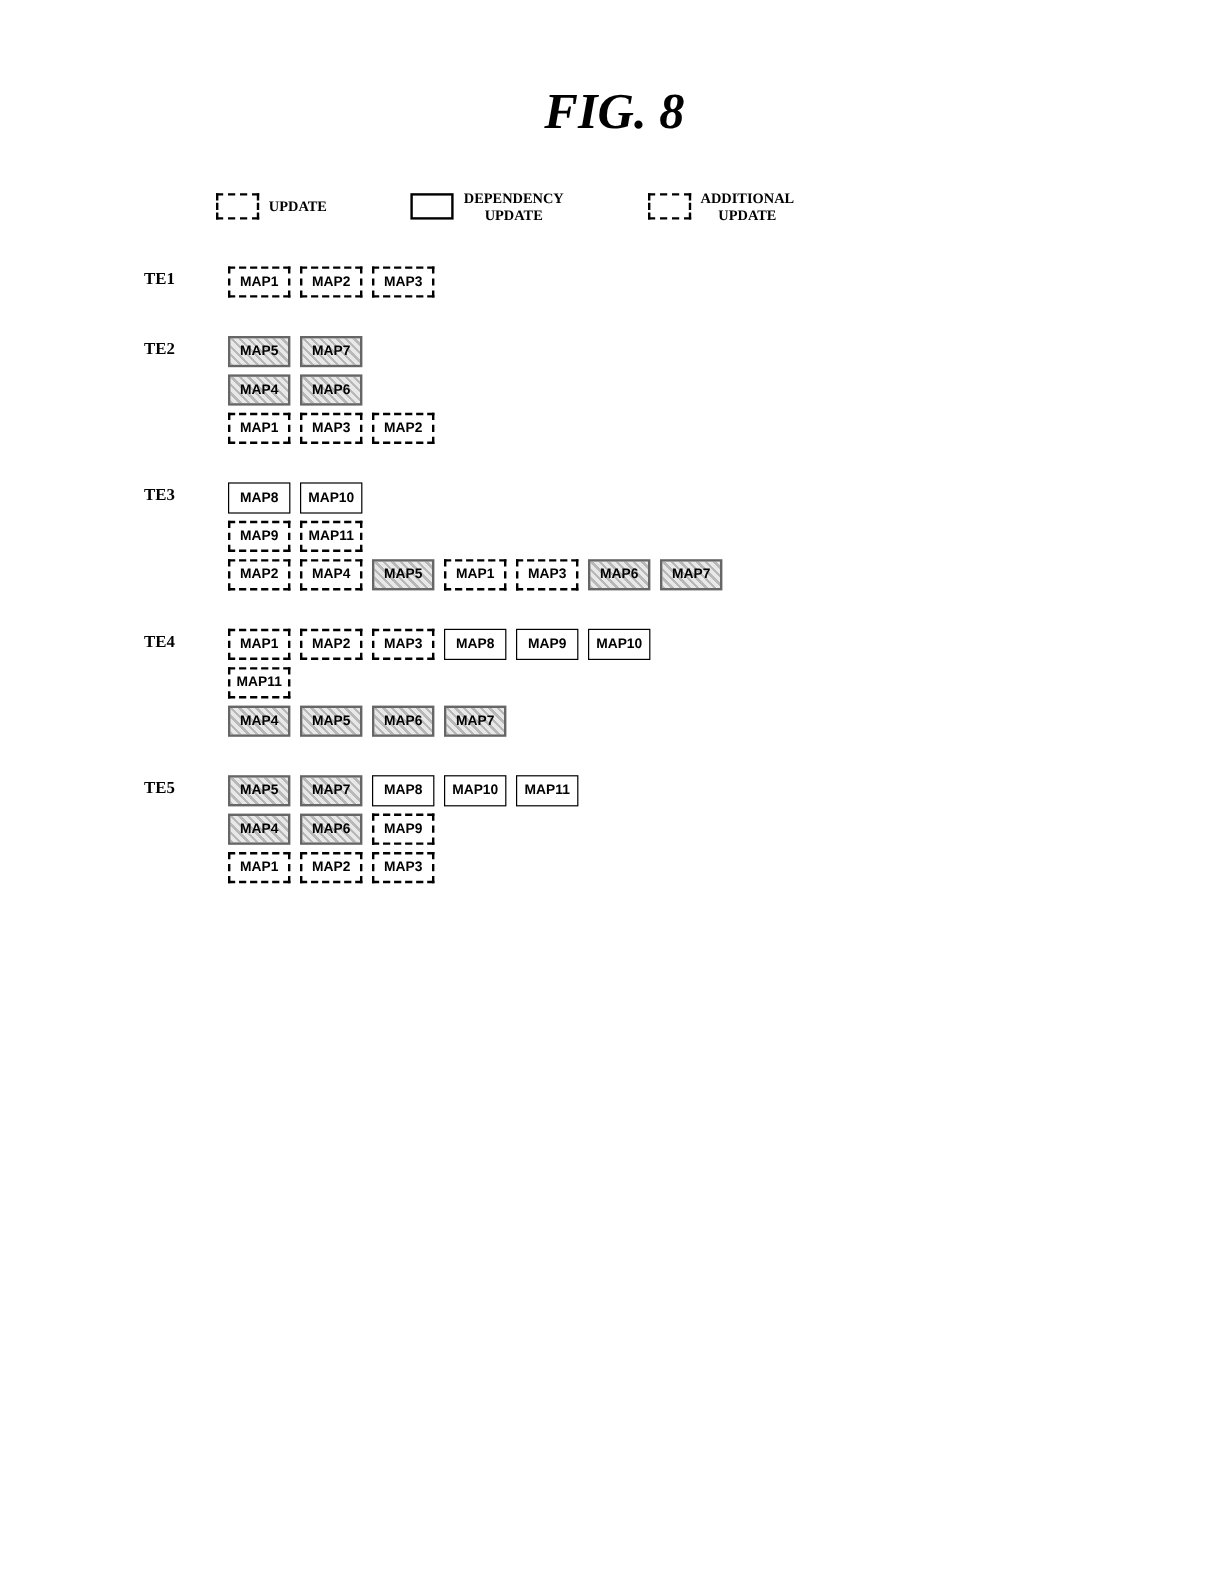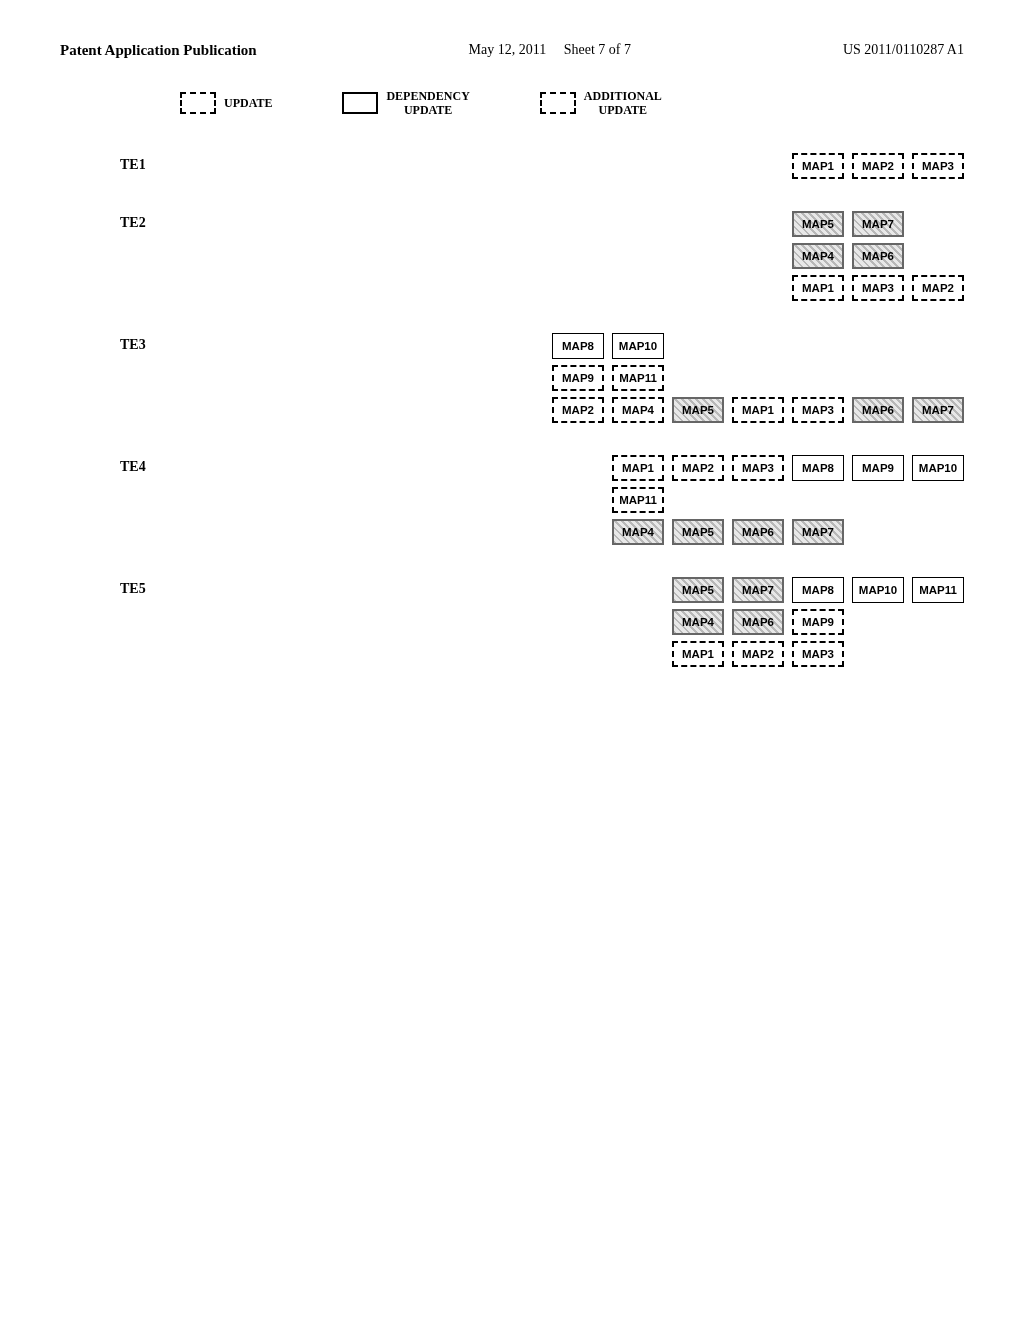--- a/index.html
+++ b/index.html
@@ -91,33 +91,33 @@
     .content {
       margin-left: 60px;
     }
 
     
     .te-row {
       display: flex;
       align-items: flex-start;
       margin-bottom: 20px;
       gap: 0;
-      justify-content: space-between;
     }
     .te-label {
       font-size: 14px;
       font-weight: bold;
       width: 50px;
       padding-top: 4px;
       flex-shrink: 0;
     }
     .te-content {
       display: flex;
       flex-direction: column;
       gap: 6px;
+      margin-left: 20px;
     }
     .te-line {
       display: flex;
       align-items: center;
       gap: 8px;
       flex-wrap: nowrap;
     }
 
     
     .map-box {
@@ -130,30 +130,22 @@
       min-width: 52px;
       height: 26px;
       position: relative;
     }
   </style>
 </head>
 <body>
 
 <div class="page">
 
-  <div class="header">
-    <div class="header-left">Patent Application Publication</div>
-    <div class="header-center">
-      <span>May 12, 2011</span>
-      &nbsp;&nbsp;&nbsp;
-      <span>Sheet 7 of 7</span>
-    </div>
-    <div class="header-right">US 2011/0110287 A1</div>
-  </div>
-
+
+  <div class="fig-title">FIG. 8</div>
 
   <div class="legend">
     <div class="legend-item">
       <div class="legend-box dashed" style="border: 2px dashed #000;"></div>
       <span class="legend-label">UPDATE</span>
     </div>
     <div style="width: 30px;"></div>
     <div class="legend-item">
       <div class="legend-box" style="border: 2px solid #000;"></div>
       <span class="legend-label">DEPENDENCY<br>UPDATE</span>

